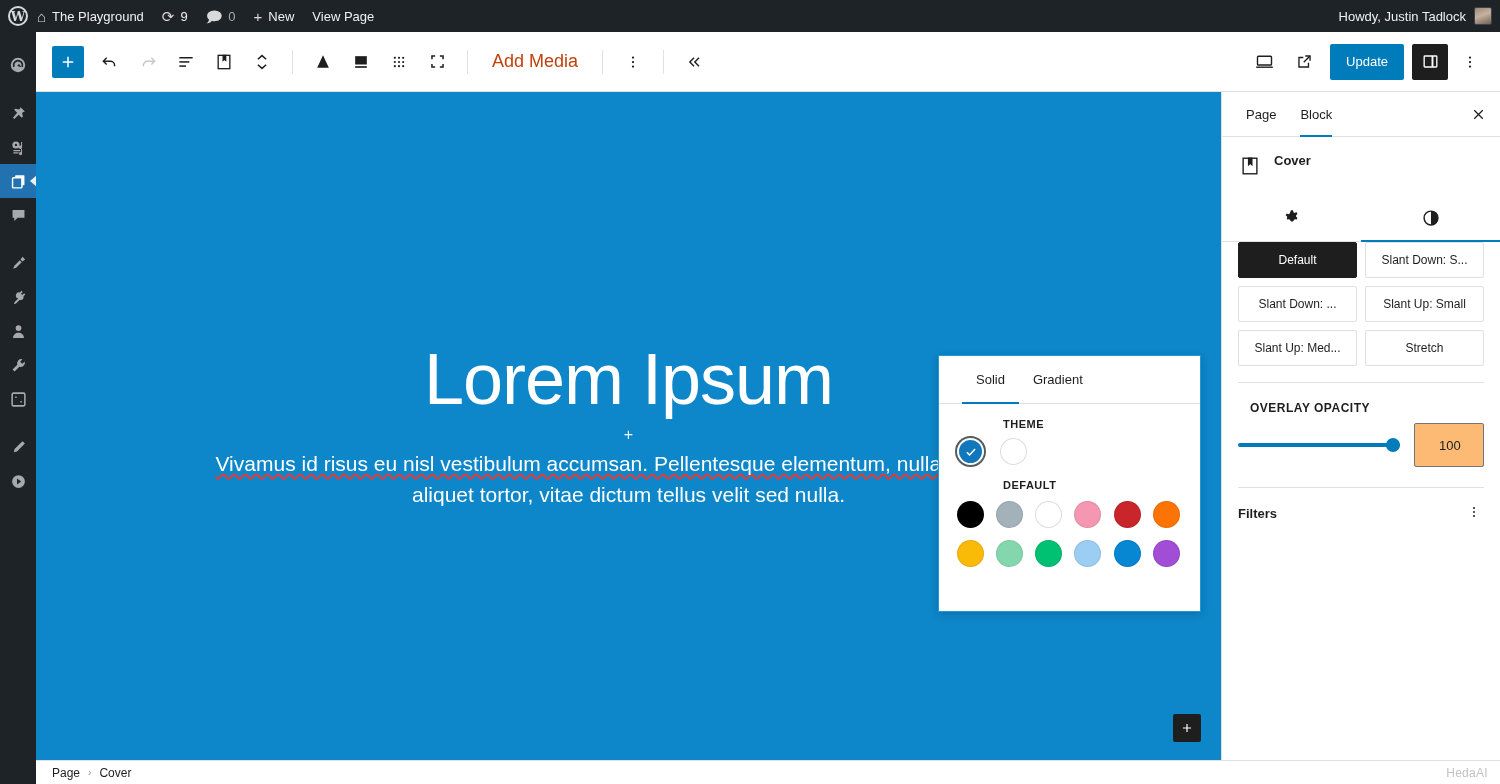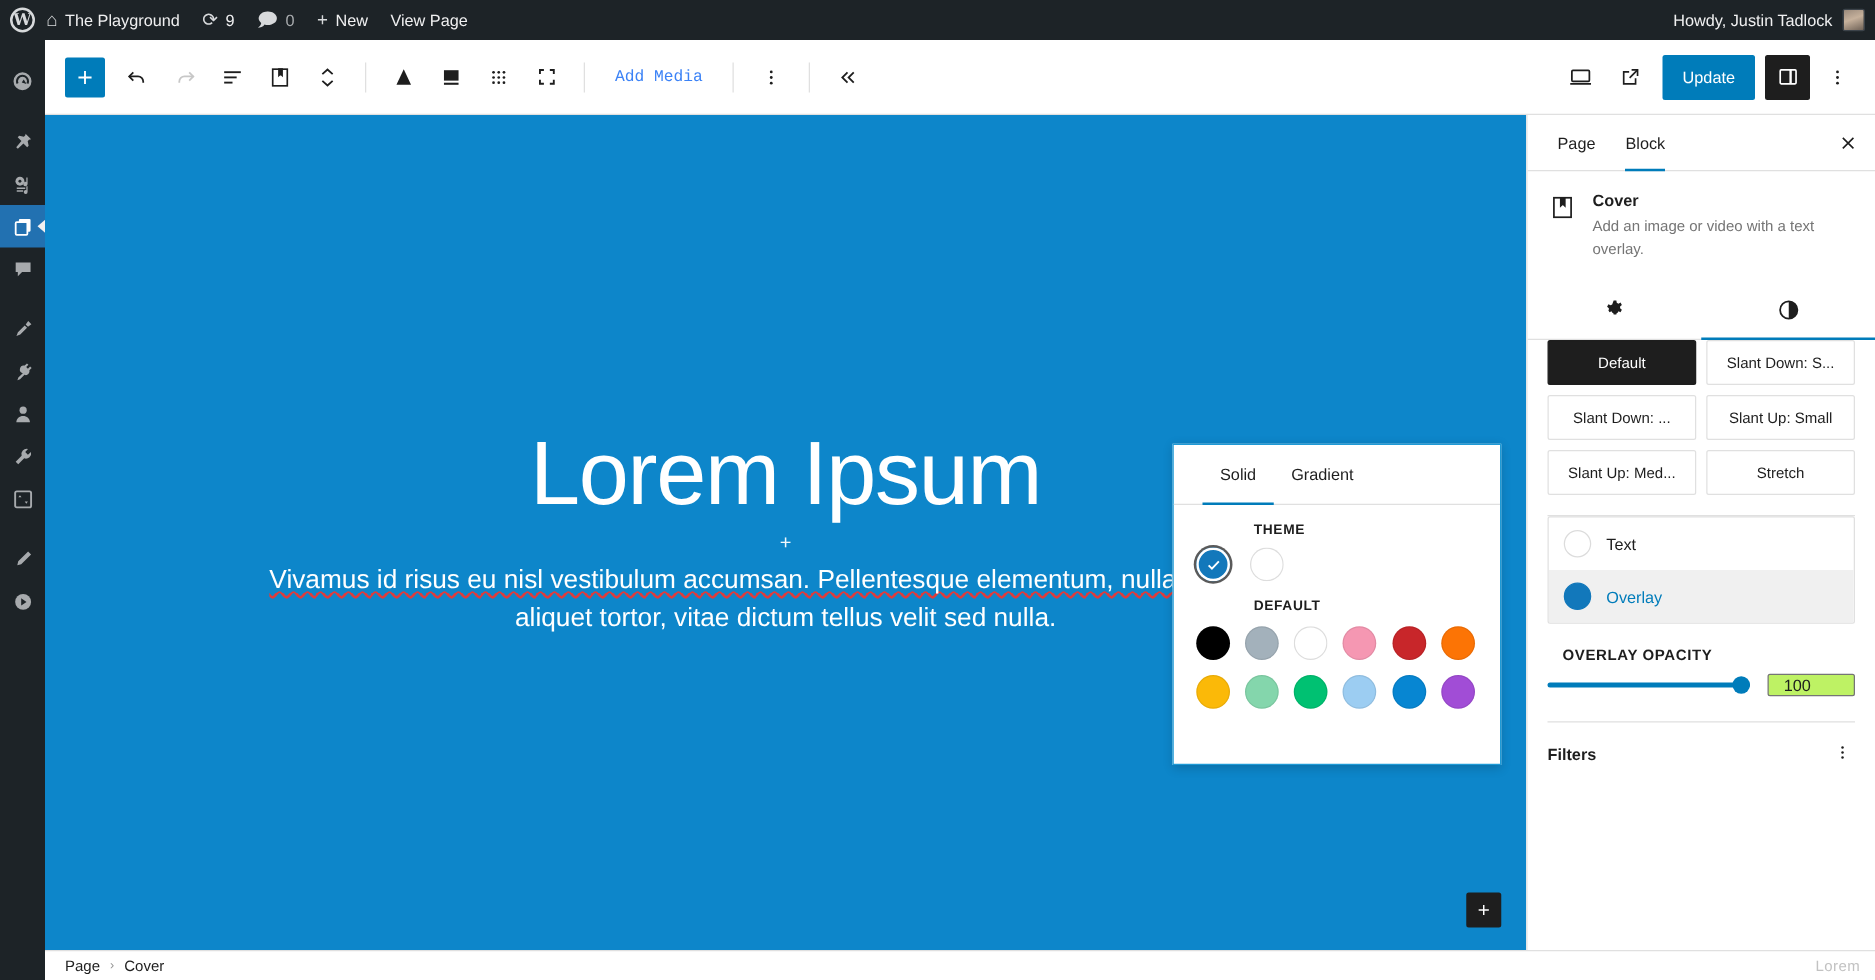--- a/index.html
+++ b/index.html
@@ -74,22 +74,22 @@
   }
   .tb-btn.disabled { color: #c7c7c7; }
   .tb-add {
     width: 32px; height: 32px; border-radius: 2px; background: #007cba;
     color: #fff; display: flex; align-items: center; justify-content: center;
     margin-right: 6px; cursor: pointer; border: none;
   }
   .tb-sep { width: 1px; height: 24px; background: #e0e0e0; margin: 0 10px; }
   .tb-text {
     height: 36px; padding: 0 12px; display: flex; align-items: center;
-    font-size: 13px; color: #3b82f6; cursor: pointer; background: none; border: none;
-    font-family: Liberation Mono, monospace;
+    font-size: 18px; color: #c2410c; cursor: pointer; background: none; border: none;
+    font-family: Liberation Sans, sans-serif;
   }
   .btn-update {
     height: 36px; padding: 0 16px; background: #007cba; color: #fff;
     border: none; border-radius: 2px; font-size: 13px; cursor: pointer;
     font-family: "Liberation Sans", sans-serif; margin: 0 4px;
   }
   .btn-settings-toggle {
     width: 36px; height: 36px; background: #1e1e1e; color: #fff;
     border-radius: 2px; display: flex; align-items: center; justify-content: center;
     cursor: pointer; border: none;
@@ -216,23 +216,23 @@
   }
   .slider-track {
     position: absolute; left: 0; right: 0; top: 7px; height: 4px;
     background: #007cba; border-radius: 2px;
   }
   .slider-thumb {
     position: absolute; top: 2px; width: 14px; height: 14px; border-radius: 50%;
     background: #007cba;
   }
   .num-input {
-    width: 70px; height: 18px; border: 1px solid #757575; border-radius: 2px;
-    display: flex; align-items: center; padding-left: 12px;
-    font-size: 13px; color: #1e1e1e; background: #bef264;
+    width: 70px; height: 44px; border: 1px solid #757575; border-radius: 2px;
+    display: flex; align-items: center; padding-left: 24px;
+    font-size: 13px; color: #1e1e1e; background: #fdba74;
   }
 
   
   .popover {
     position: absolute; left: 938px; top: 355px; width: 263px; height: 257px;
     background: #fff; border: 1px solid #1e9ad6;
     box-shadow: 0 2px 8px rgba(0,0,0,.18); z-index: 40;
   }
   .po-tabs { display: flex; height: 48px; border-bottom: 1px solid #e0e0e0; padding-left: 23px; }
   .po-tab {
@@ -550,21 +550,20 @@
 
     <div class="blockcard">
       <div class="bc-icon">
         <svg width="22" height="22" viewBox="0 0 24 24" fill="none" stroke="currentColor" stroke-width="1.5">
           <rect x="4.5" y="3.5" width="15" height="17"></rect>
             <path d="M10.5 3.5h3.5v7l-1.75-1.6L10.5 10.5z" fill="currentColor"></path>
         </svg>
       </div>
       <div>
         <div class="bc-title">Cover</div>
-        <div class="bc-desc">Add an image or video with a text overlay.</div>
       </div>
     </div>
 
     <div class="icon-tabs">
       <button class="icon-tab">
         <svg width="20" height="20" viewBox="0 0 24 24" fill="currentColor">
           <path d="M12 8.6a3.4 3.4 0 100 6.8 3.4 3.4 0 000-6.8zm0 2a1.4 1.4 0 110 2.8 1.4 1.4 0 010-2.8z"></path>
           <path d="M10.7 2.8h2.6l.4 2.2 1.6.9 2-1 1.3 2.3-1.7 1.4v1.8l1.7 1.4-1.3 2.3-2-1-1.6.9-.4 2.2h-2.6l-.4-2.2-1.6-.9-2 1-1.3-2.3L6.1 12v-1.8L4.4 8.8l1.3-2.3 2 1 1.6-.9z"></path>
         </svg>
       </button>
@@ -582,30 +581,20 @@
       <button class="style-btn">Slant Down: S...</button>
       <button class="style-btn">Slant Down: ...</button>
       <button class="style-btn">Slant Up: Small</button>
       <button class="style-btn">Slant Up: Med...</button>
       <button class="style-btn">Stretch</button>
     </div>
 
     <div class="divider"></div>
 
 
-    <div class="color-list">
-      <div class="color-row">
-        <span class="swatch-circle" style="background:#ffffff"></span>
-        <span>Text</span>
-      </div>
-      <div class="color-row selected">
-        <span class="swatch-circle" style="background:#1278bb;border-color:#1278bb"></span>
-        <span>Overlay</span>
-      </div>
-    </div>
 
     <div class="subhead">Overlay opacity</div>
     <div class="slider-row">
       <div class="slider">
         <div class="slider-track"></div>
         <div class="slider-thumb" style="left:calc(100% - 14px)"></div>
       </div>
       <div class="num-input">100</div>
     </div>
 
@@ -620,16 +609,16 @@
             <circle cx="12" cy="18" r="1.5"></circle>
         </svg>
       </span>
     </div>
   </div>
 
   <div class="breadcrumb-bar">
     <span>Page</span>
     <span class="bc-sep">›</span>
     <span>Cover</span>
-    <span class="watermark">Lorem</span>
+    <span class="watermark">HedaAI</span>
   </div>
 
 </div>
 
 </body></html>

